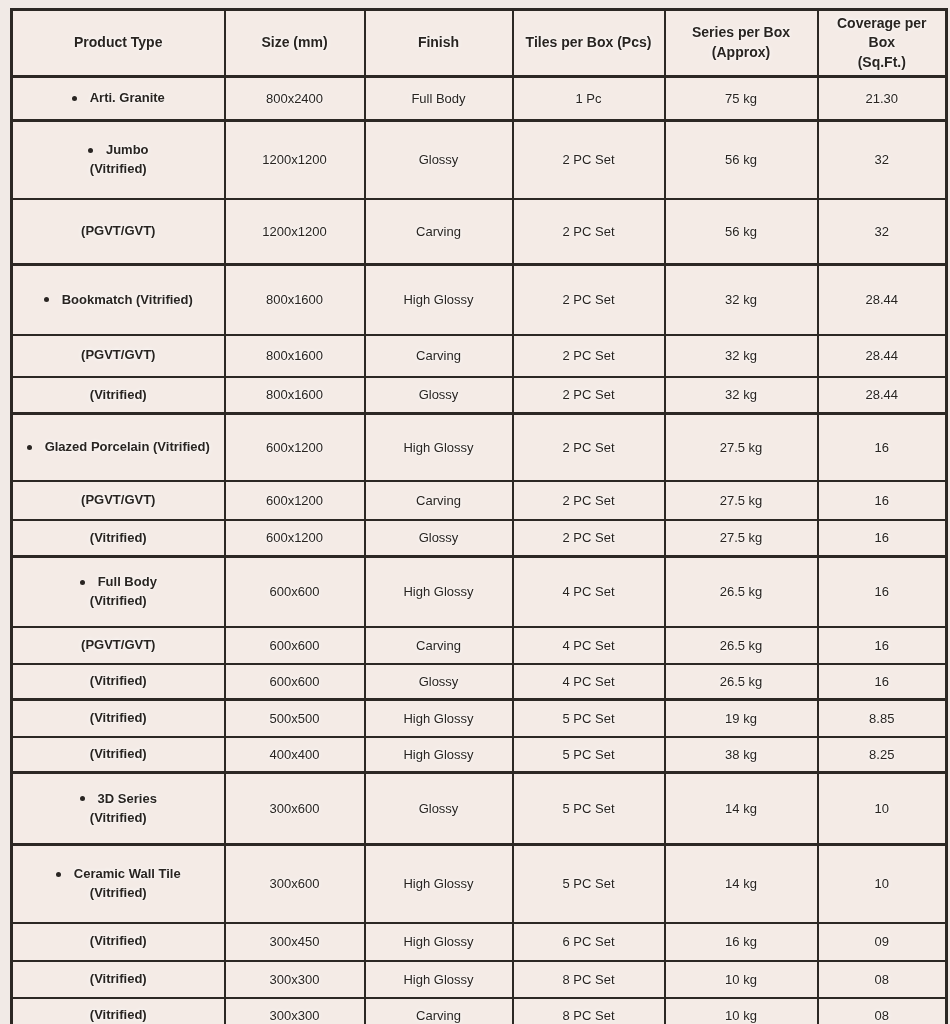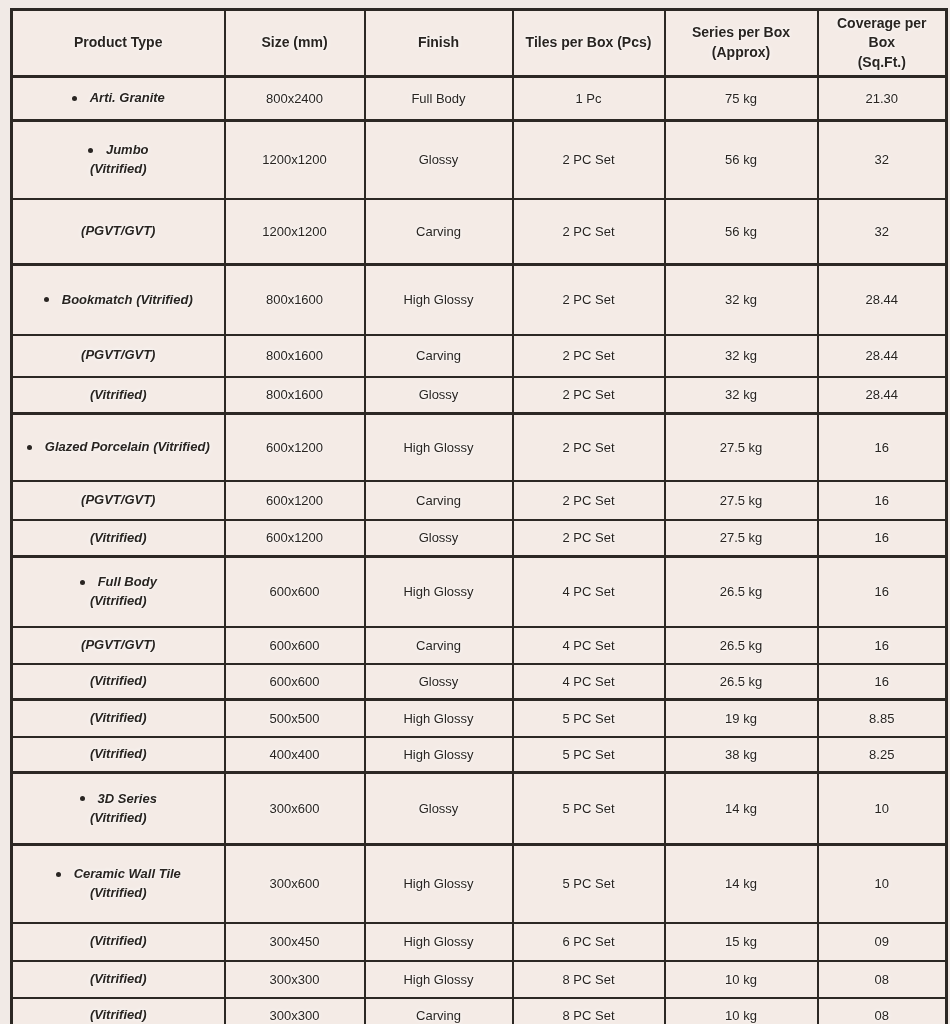--- a/index.html
+++ b/index.html
@@ -50,21 +50,20 @@
   }
   tr.group-start td {
     border-top-width: 3px;
   }
   .plines {
     display: flex;
     flex-direction: column;
     align-items: center;
     justify-content: flex-start;
     gap: 3px;
-    font-style: italic;
   }
   .pline {
     display: flex;
     align-items: center;
     justify-content: center;
     gap: 13px;
     line-height: 1.25;
   }
   .bullet {
     flex: 0 0 auto;
@@ -348,21 +347,21 @@
           <td class="product">
             <div class="plines">
               <div class="pline">
                 <span>(Vitrified)</span>
               </div>
             </div>
           </td>
           <td>300x450</td>
           <td>High Glossy</td>
           <td>6 PC Set</td>
-          <td>15 kg</td>
+          <td>16 kg</td>
           <td>09</td>
         </tr>
         <tr style="height: 37px;">
           <td class="product">
             <div class="plines">
               <div class="pline">
                 <span>(Vitrified)</span>
               </div>
             </div>
           </td>

